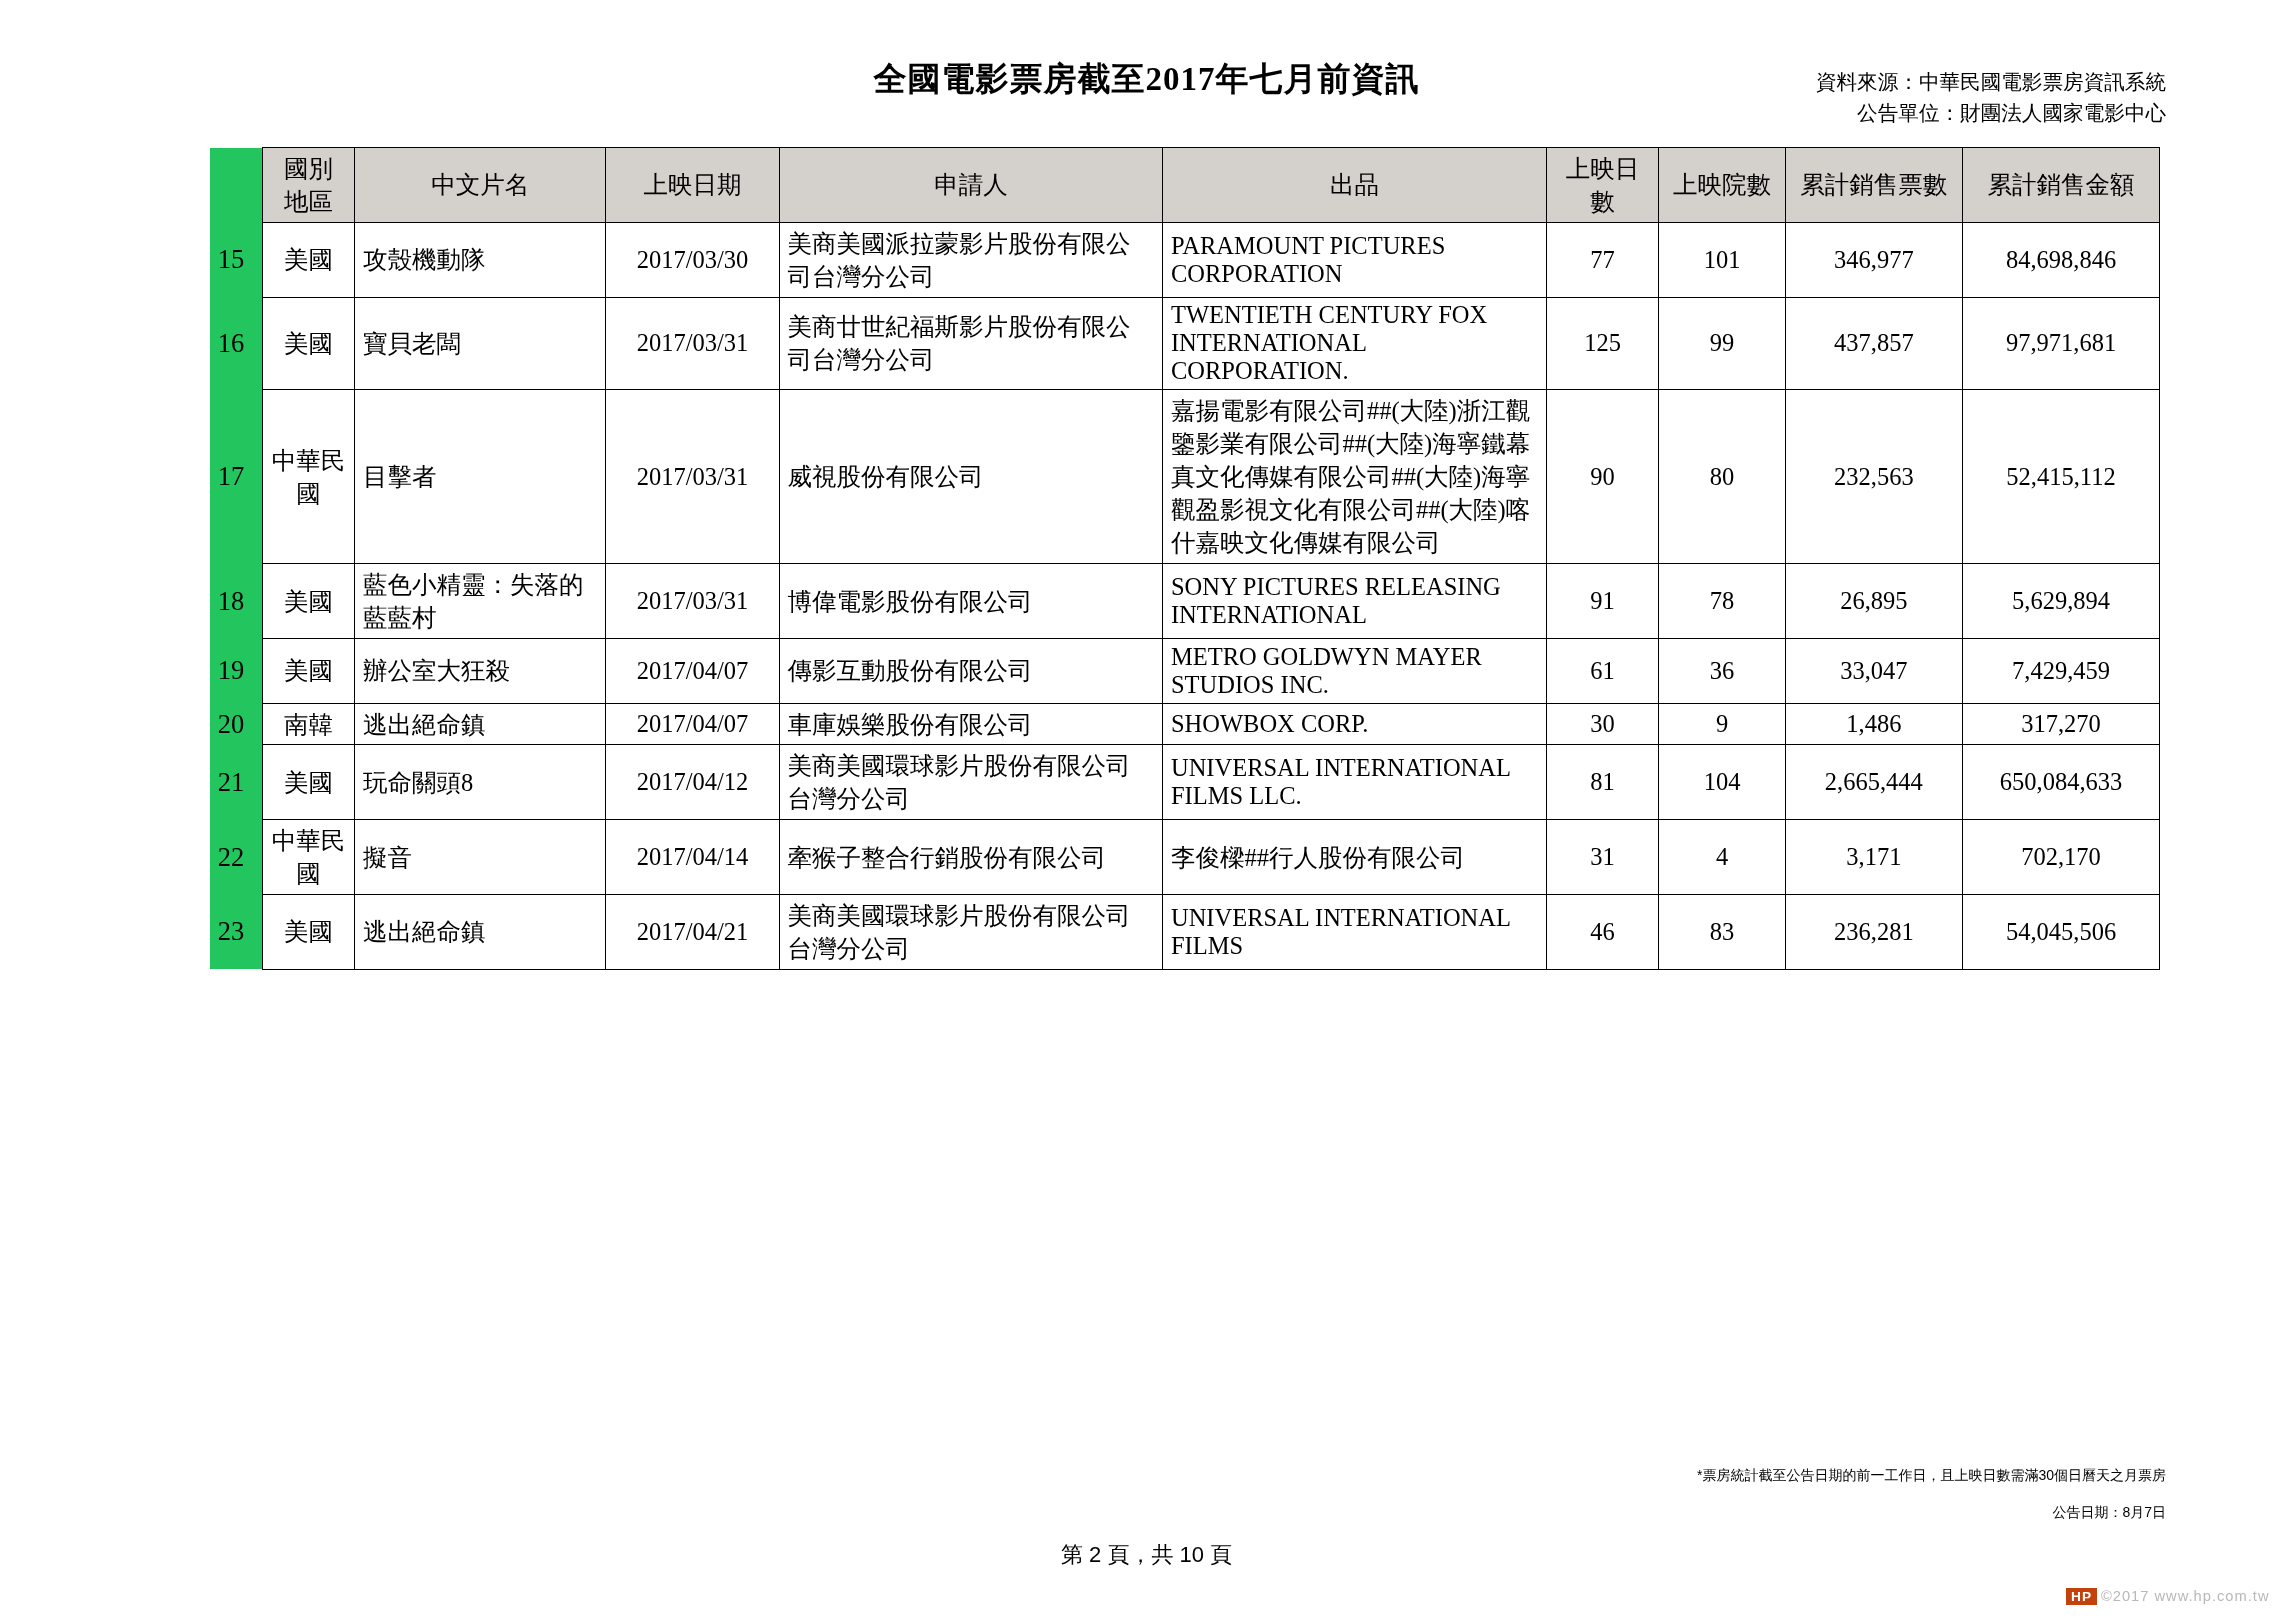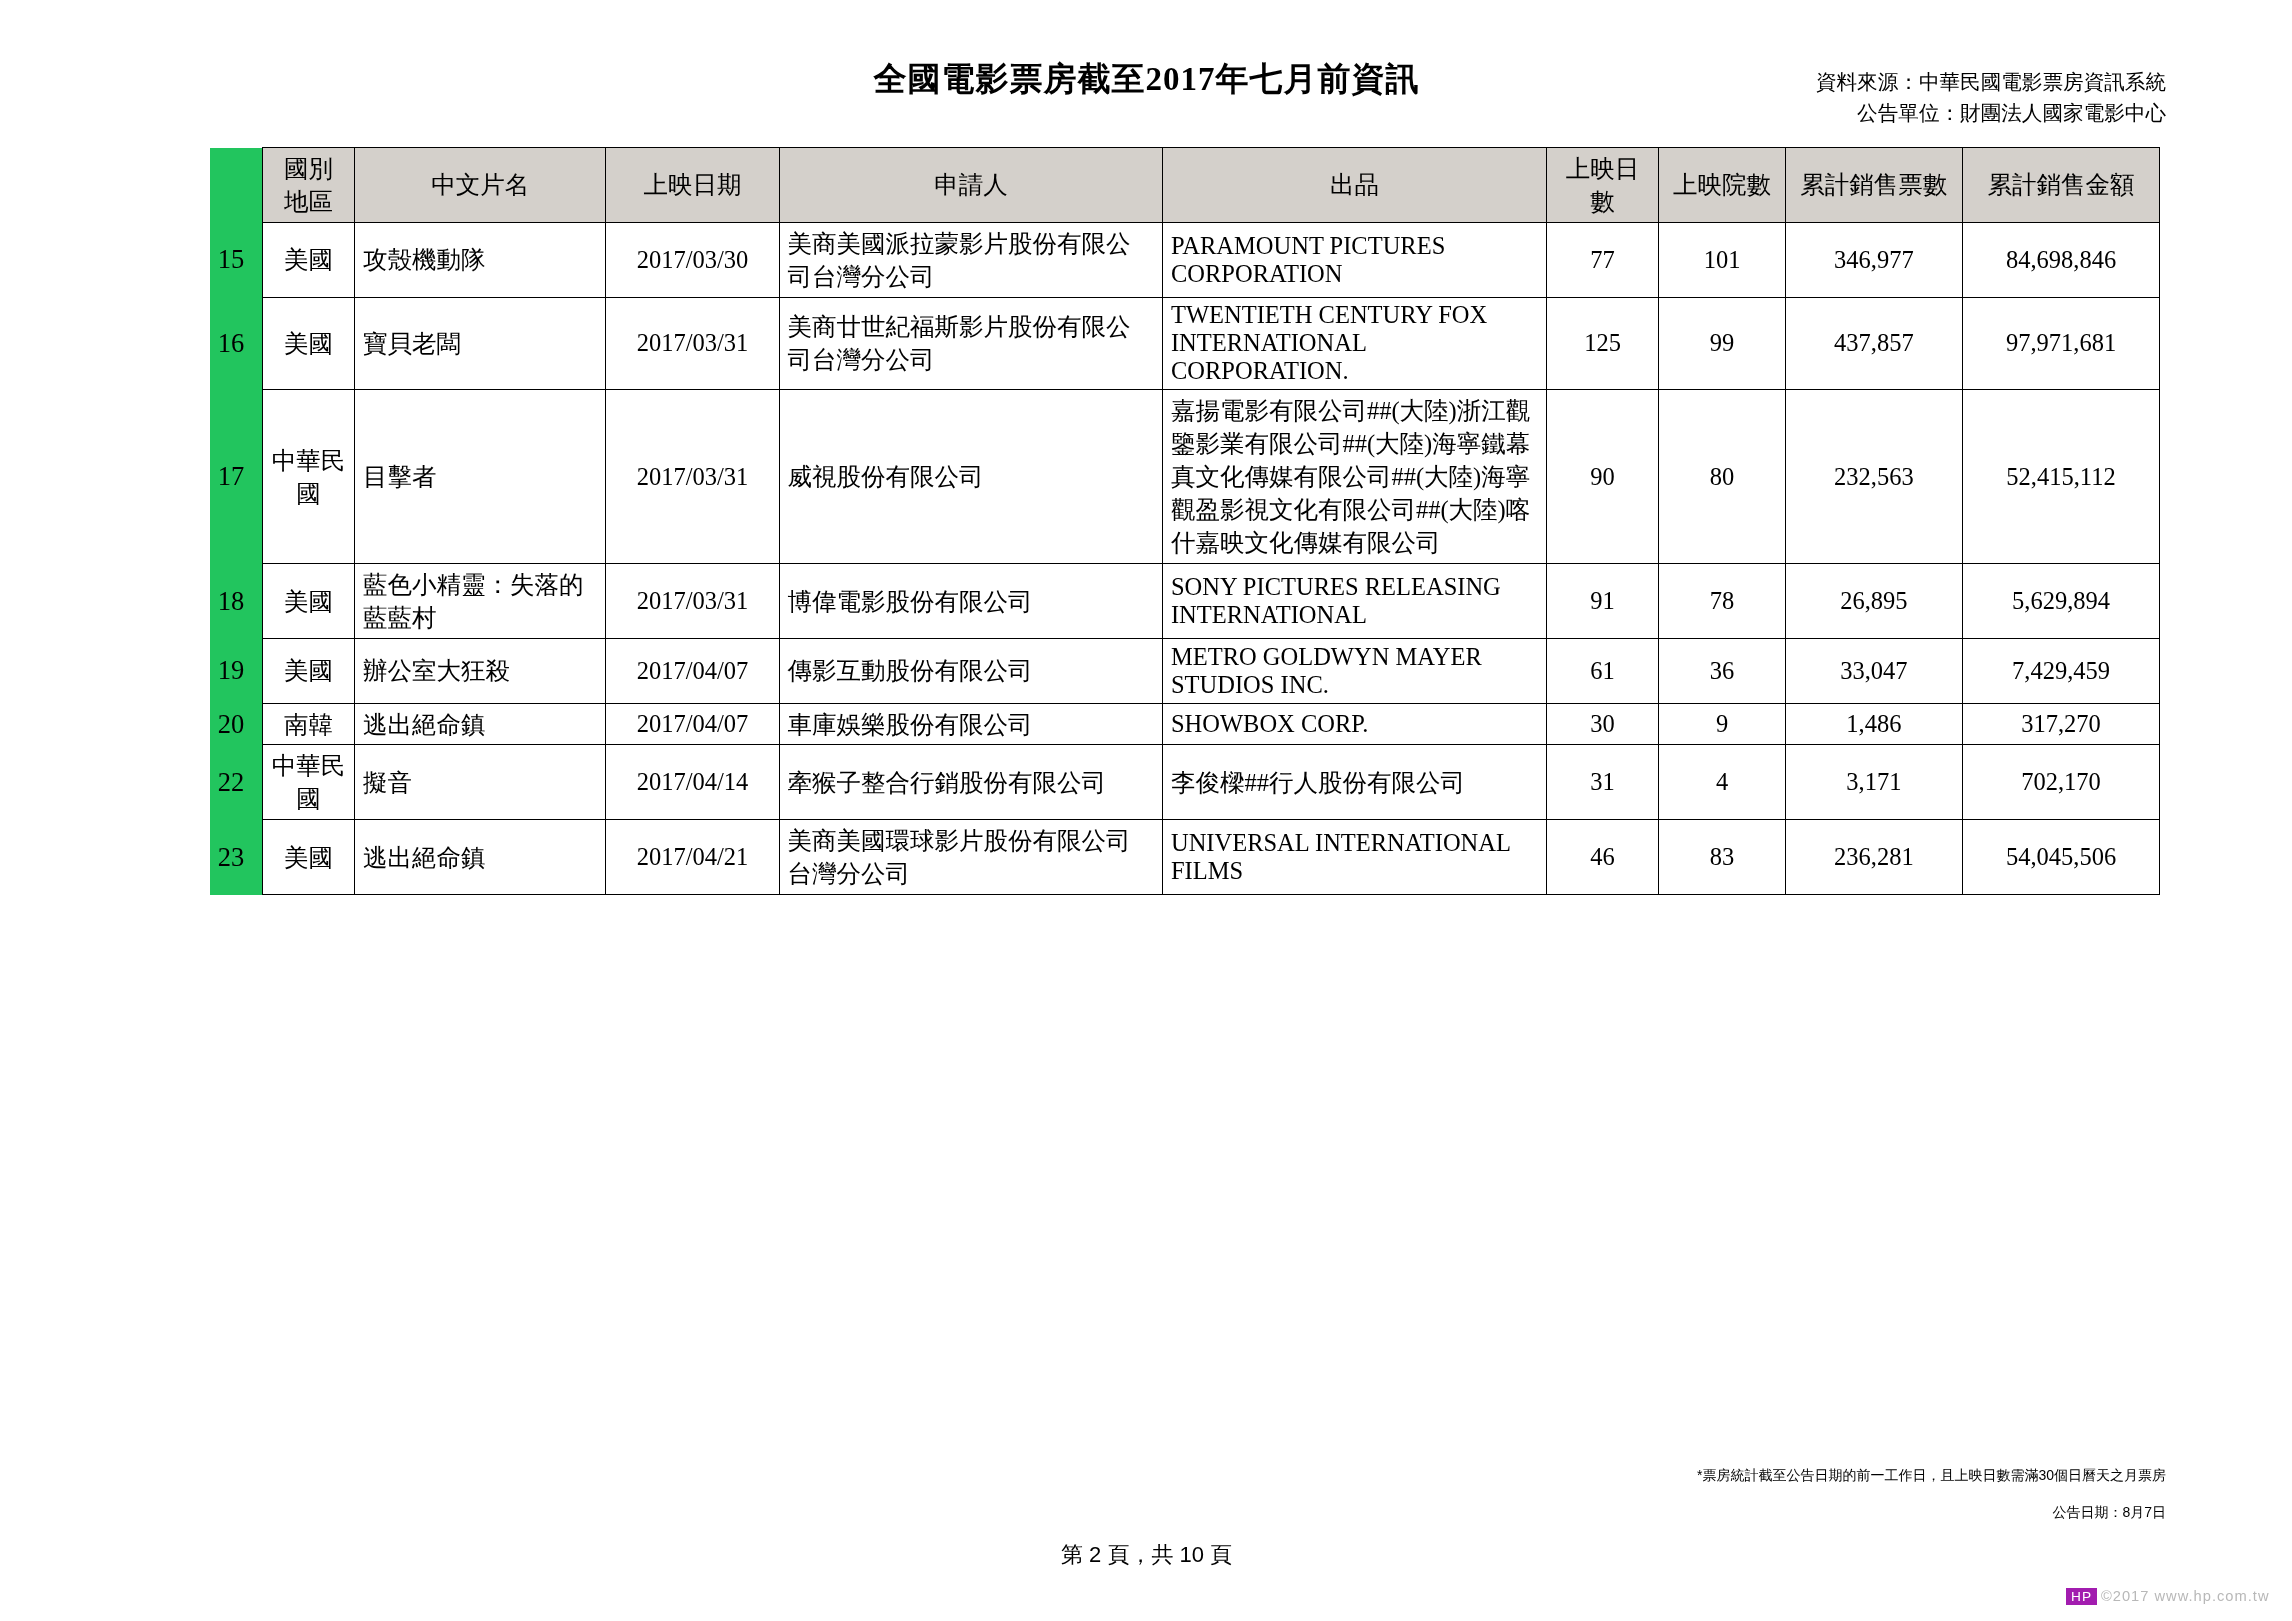--- a/index.html
+++ b/index.html
@@ -111,23 +111,23 @@
     position: absolute;
     right: 23.5px;
     bottom: 15.7px;
     font-size: 14.7px;
     color: #b8b8b8;
     font-family: "Liberation Sans", sans-serif;
     letter-spacing: 1px;
   }
   .wm-badge {
     display: inline-block;
-    background: #a21caf;
+    background: #c2410c;
     color: #ffffff;
-    font-weight: normal;
+    font-weight: bold;
     padding: 1px 4.9px;
     margin-right: 3.9px;
     font-size: 13.7px;
   }
 </style>
 </head>
 <body>
 
 <div class="page">
 
@@ -242,20 +242,32 @@
           <td class="c-title cjk">逃出絕命鎮</td>
           <td class="c-date">2017/04/07</td>
           <td class="c-applicant cjk">車庫娛樂股份有限公司</td>
           <td class="c-producer">SHOWBOX CORP.</td>
           <td class="c-num">30</td>
           <td class="c-num">9</td>
           <td class="c-num">1,486</td>
           <td class="c-num">317,270</td>
         </tr>
 
+        <tr>
+          <td class="idx-col">21</td>
+          <td class="c-country cjk">美國</td>
+          <td class="c-title cjk">玩命關頭8</td>
+          <td class="c-date">2017/04/12</td>
+          <td class="c-applicant cjk">美商美國環球影片股份有限公司台灣分公司</td>
+          <td class="c-producer" style="max-height:73px;overflow:hidden;">UNIVERSAL INTERNATIONAL FILMS LLC.</td>
+          <td class="c-num">81</td>
+          <td class="c-num">104</td>
+          <td class="c-num">2,665,444</td>
+          <td class="c-num">650,084,633</td>
+        </tr>
 
         <tr>
           <td class="idx-col">22</td>
           <td class="c-country cjk">中華民國</td>
           <td class="c-title cjk">擬音</td>
           <td class="c-date">2017/04/14</td>
           <td class="c-applicant cjk">牽猴子整合行銷股份有限公司</td>
           <td class="c-producer cjk">李俊樑##行人股份有限公司</td>
           <td class="c-num">31</td>
           <td class="c-num">4</td>

